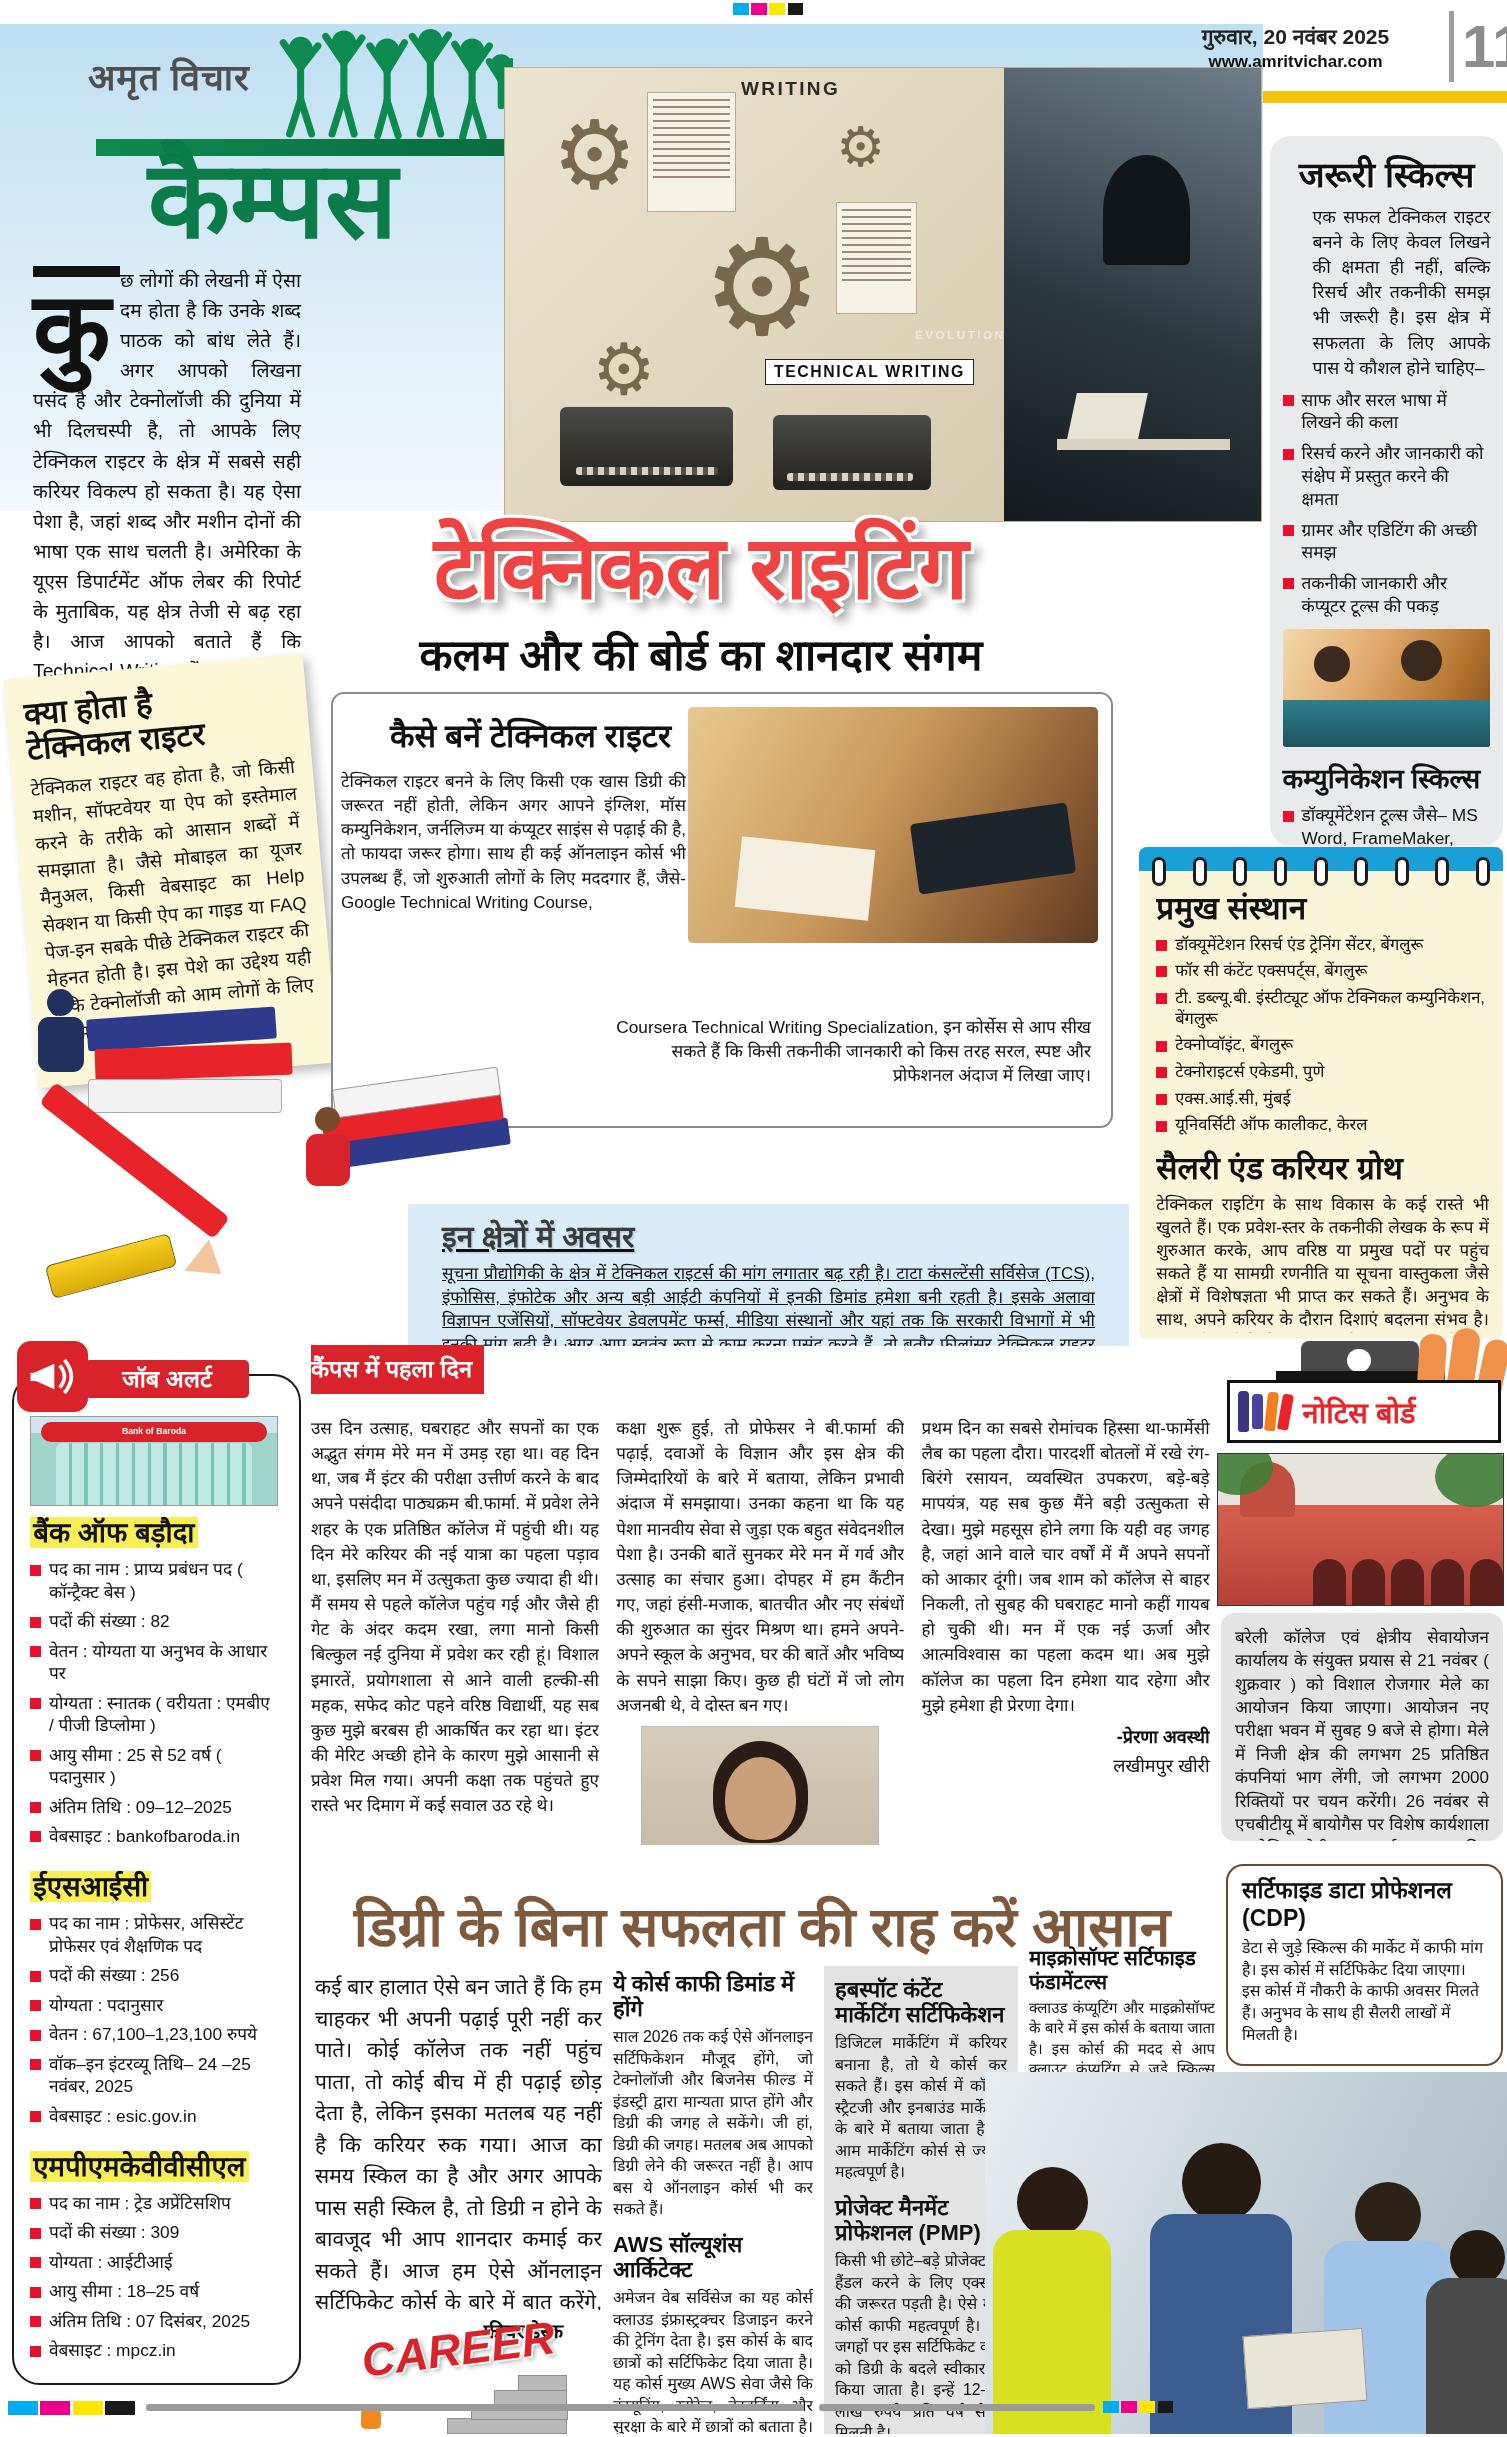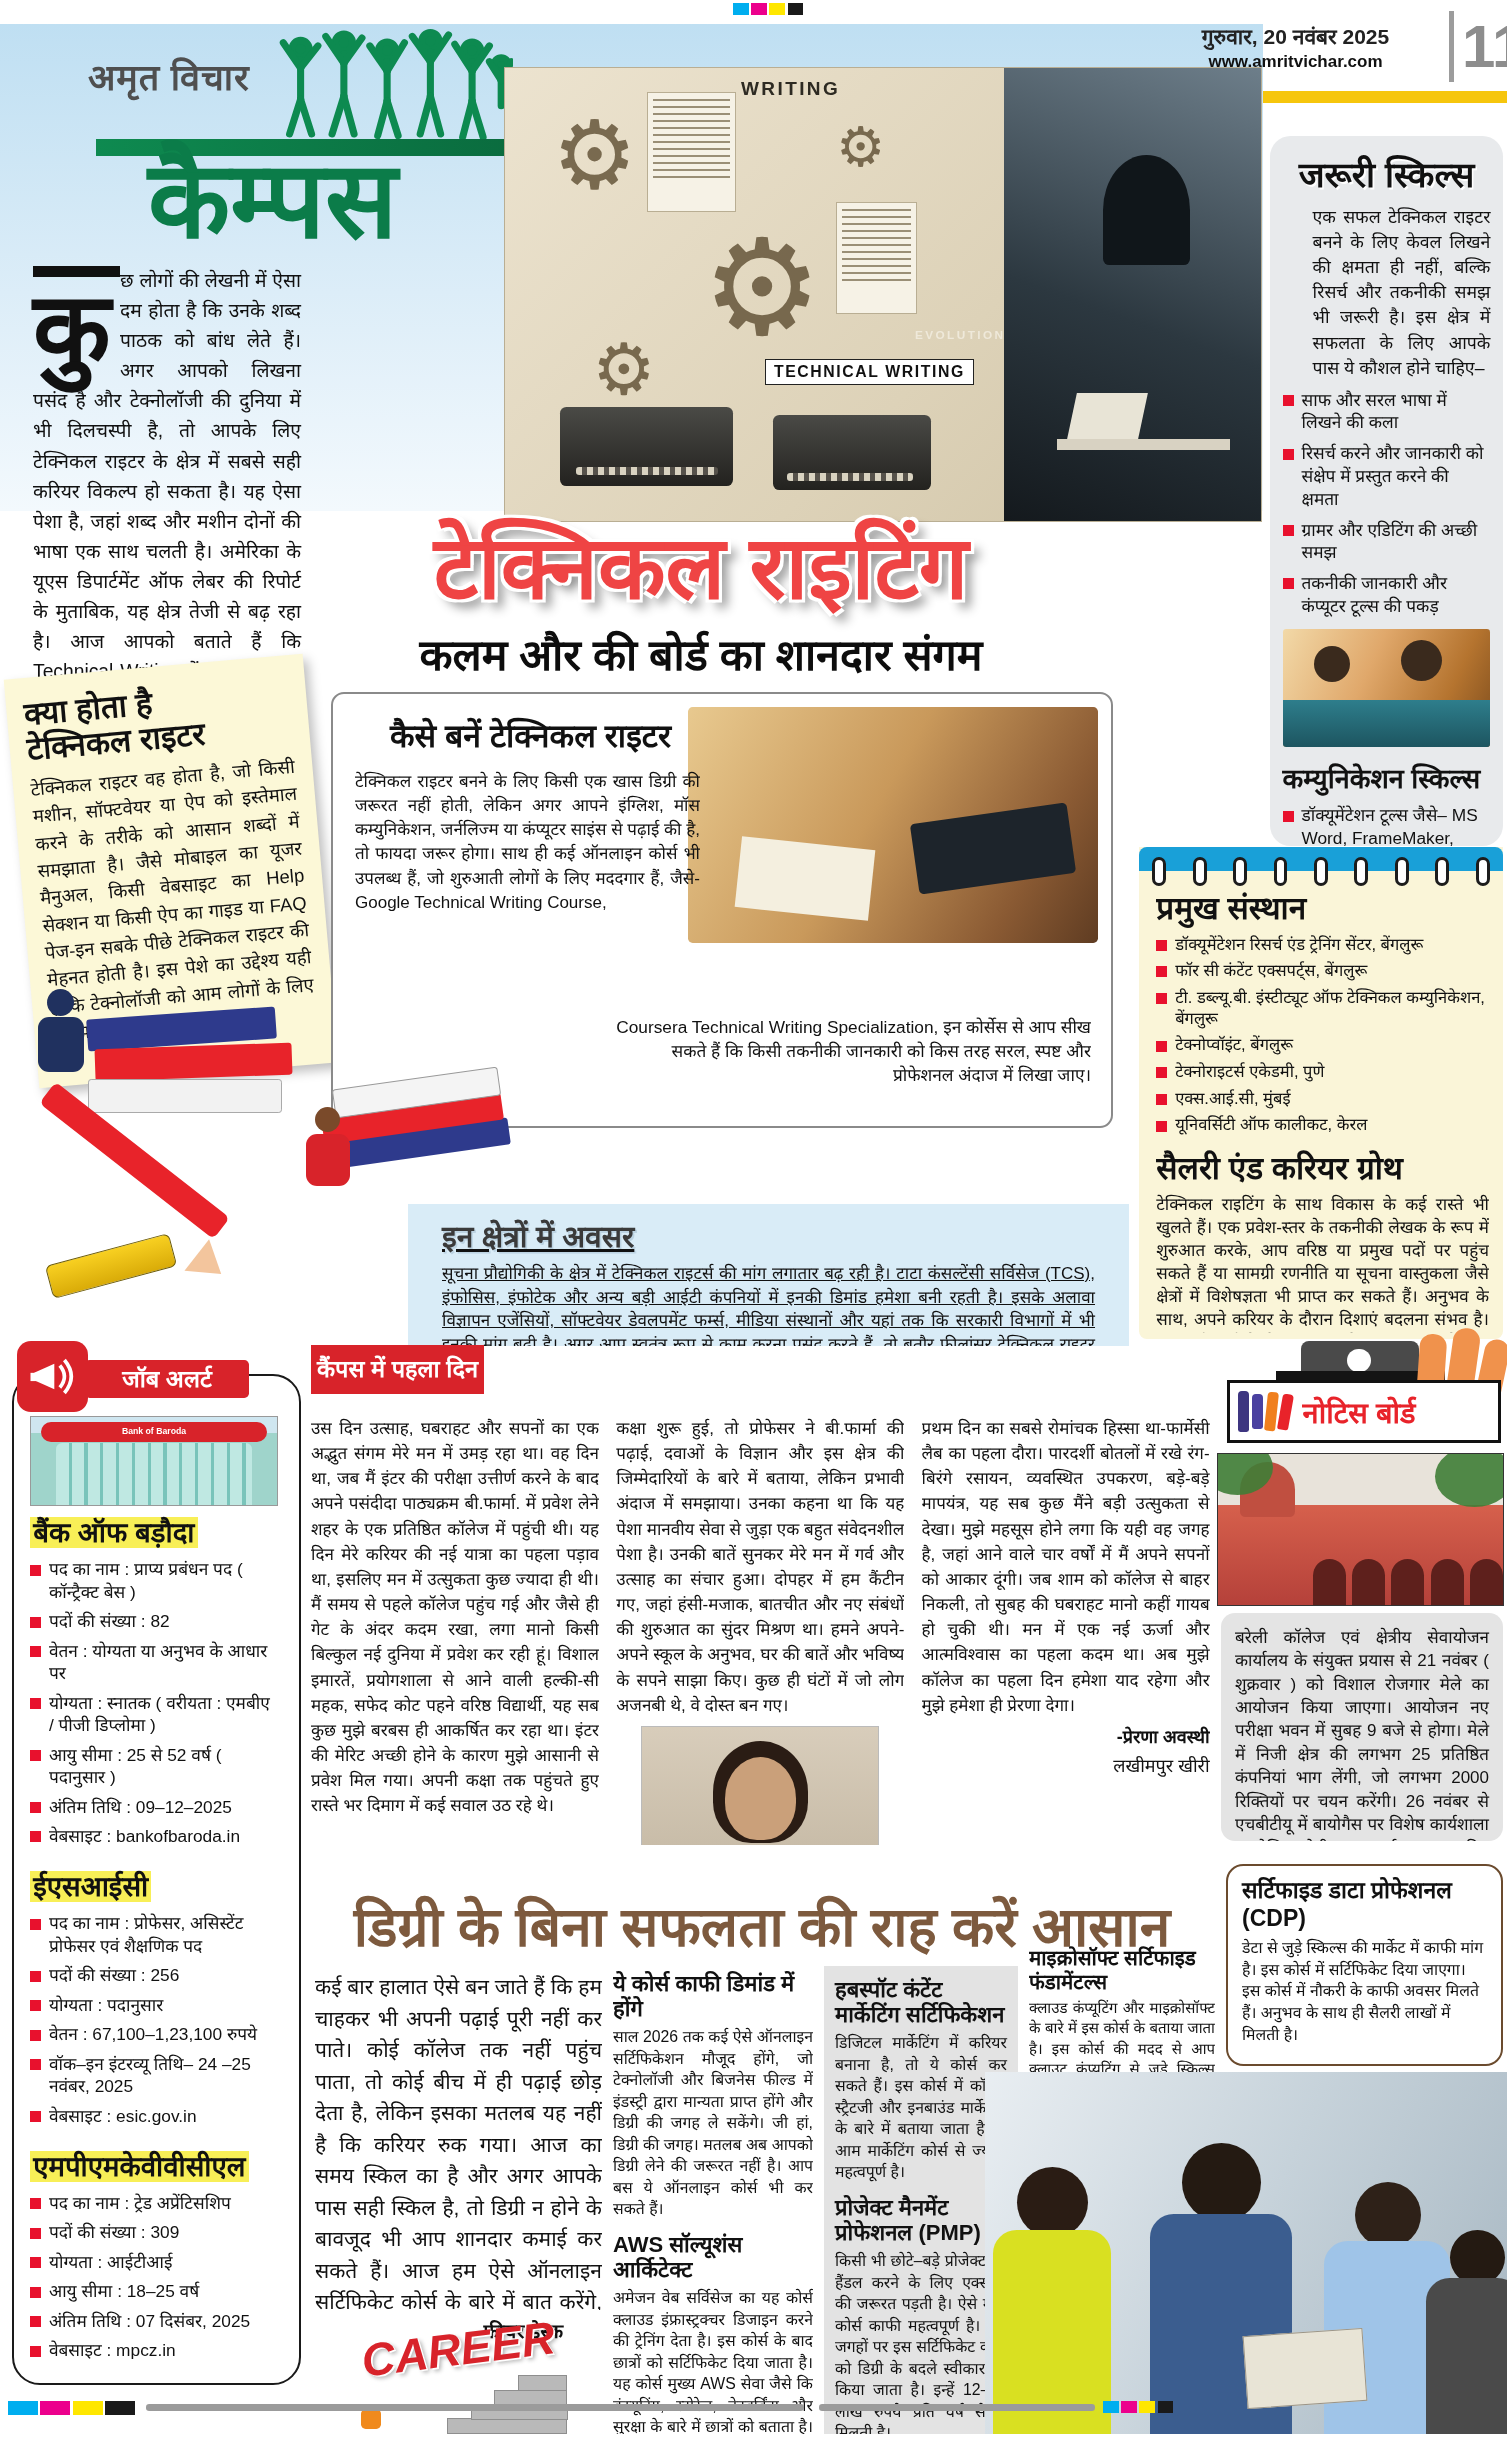--- a/index.html
+++ b/index.html
@@ -44,21 +44,21 @@
           box-shadow:4.7px 6.3px 11px rgba(0,0,0,.25);padding:19px 17.3px;overflow:hidden;}
   #whatis .t{font-size:31.5px;font-weight:800;line-height:1.1;}
   #whatis .b{font-size:18.5px;line-height:1.48;margin-top:9.5px;}
   
   #howto{left:331px;top:692px;width:778px;height:432px;background:#fff;border:2.4px solid #8a8a8a;border-radius:13px;}
   #howto .t{position:absolute;left:20.5px;top:19px;width:354px;text-align:center;font-size:32px;font-weight:800;}
   #howto-photo{position:absolute;right:12.6px;top:12.6px;width:410px;height:236px;border-radius:4.7px;
      background:linear-gradient(120deg,#e8c98f,#c9995b 45%,#8a5a33 80%,#5f3c22);overflow:hidden;}
   #howto-photo .laptop{position:absolute;left:55%;top:45%;width:158px;height:71px;background:#1d242b;transform:rotate(-8deg);border-radius:4.7px;}
   #howto-photo .sheet{position:absolute;left:12%;top:58%;width:134px;height:71px;background:#f4efdf;transform:rotate(6deg);}
-  #howto .b1{position:absolute;left:22px;top:76px;width:345px;height:252px;overflow:hidden;font-size:17px;line-height:1.42;}
+  #howto .b1{position:absolute;left:8px;top:76px;width:345px;height:252px;overflow:hidden;font-size:17px;line-height:1.42;}
   #howto .b2{position:absolute;left:276px;top:321px;width:482px;height:101px;overflow:hidden;font-size:17.3px;line-height:1.4;text-align:right;}
   .book{position:absolute;height:27px;border-radius:3.2px;}
   
   #opps{left:408px;top:1204px;width:721px;height:142px;background:#d9ecf7;padding:11px 34px;box-sizing:border-box;overflow:hidden;text-decoration:underline;}
   #opps .t{font-size:30px;font-weight:800;color:#3a3a3a;text-shadow:1.6px 1.6px 0 #bcd3e2;}
   #opps .b{font-size:17px;line-height:1.38;margin-top:6.3px;}
   
   #skillsbox{left:1270px;top:136px;width:233px;height:710px;background:#e8eaec;border-radius:20.5px;padding:14px 12.6px;box-sizing:border-box;overflow:hidden;}
   #skillsbox .t{font-size:35px;font-weight:900;text-align:center;text-shadow:1.6px 1.6px 0 #fff;}
   #skillsbox .intro{font-size:17.7px;line-height:1.42;margin-top:7.9px;margin-left:30px;}
@@ -92,21 +92,21 @@
       color:#fff;font-size:8.7px;font-weight:bold;text-align:center;line-height:19px;}
   #bankphoto .glass{position:absolute;left:10%;top:30%;width:80%;height:70%;
       background:repeating-linear-gradient(90deg,#bfe8e2 0 12.6px,#79c4ba 12.6px 15.8px);border-radius:6.3px 6.3px 0 0;}
   #jobcontent{left:30px;top:1514px;width:246px;height:854px;overflow:hidden;}
   .jhead{font-size:27.6px;font-weight:900;background:#f8ef57;display:inline;line-height:1.35;padding:0 3.2px;}
   .jsec{margin-bottom:20.5px;}
   .jsec .brow{margin-top:7px;}
   .jtxt{font-size:17.3px;line-height:1.3;}
   
   #fd-label{left:311px;top:1345px;width:173px;height:49px;background:#d8232a;color:#fff;font-weight:800;
-            font-size:23.6px;text-align:center;line-height:49px;}
+            font-size:23.6px;text-align:left;line-height:49px;}
   #fd-head{left:498px;top:1334px;width:717px;font-size:47px;font-weight:800;color:#1a5c28;}
   #fd-cols{left:311px;top:1416px;width:900px;height:429px;display:flex;gap:17.3px;overflow:hidden;}
   .fd-col{width:288px;height:429px;overflow:hidden;font-size:17px;line-height:1.48;text-align:justify;}
   #fd-photo{width:236px;height:244px;margin:7.9px auto 0;position:relative;border:0.8px solid #bbb;
      background:linear-gradient(#d8cdbb,#b8ab95);overflow:hidden;}
   #fd-photo .hair{position:absolute;left:71px;top:14px;width:95px;height:102px;background:#2a1c14;border-radius:50% 50% 40% 40%;}
   #fd-photo .face{position:absolute;left:83px;top:30px;width:71px;height:83px;background:#caa07a;border-radius:50% 50% 45% 45%;}
   #fd-photo .kurta{position:absolute;left:31.5px;top:118px;width:173px;height:134px;background:#f2efe8;border-radius:31.5px 31.5px 0 0;}
   .fd-sig{font-weight:800;text-align:right;font-size:18px;margin-top:6.3px;}
   

